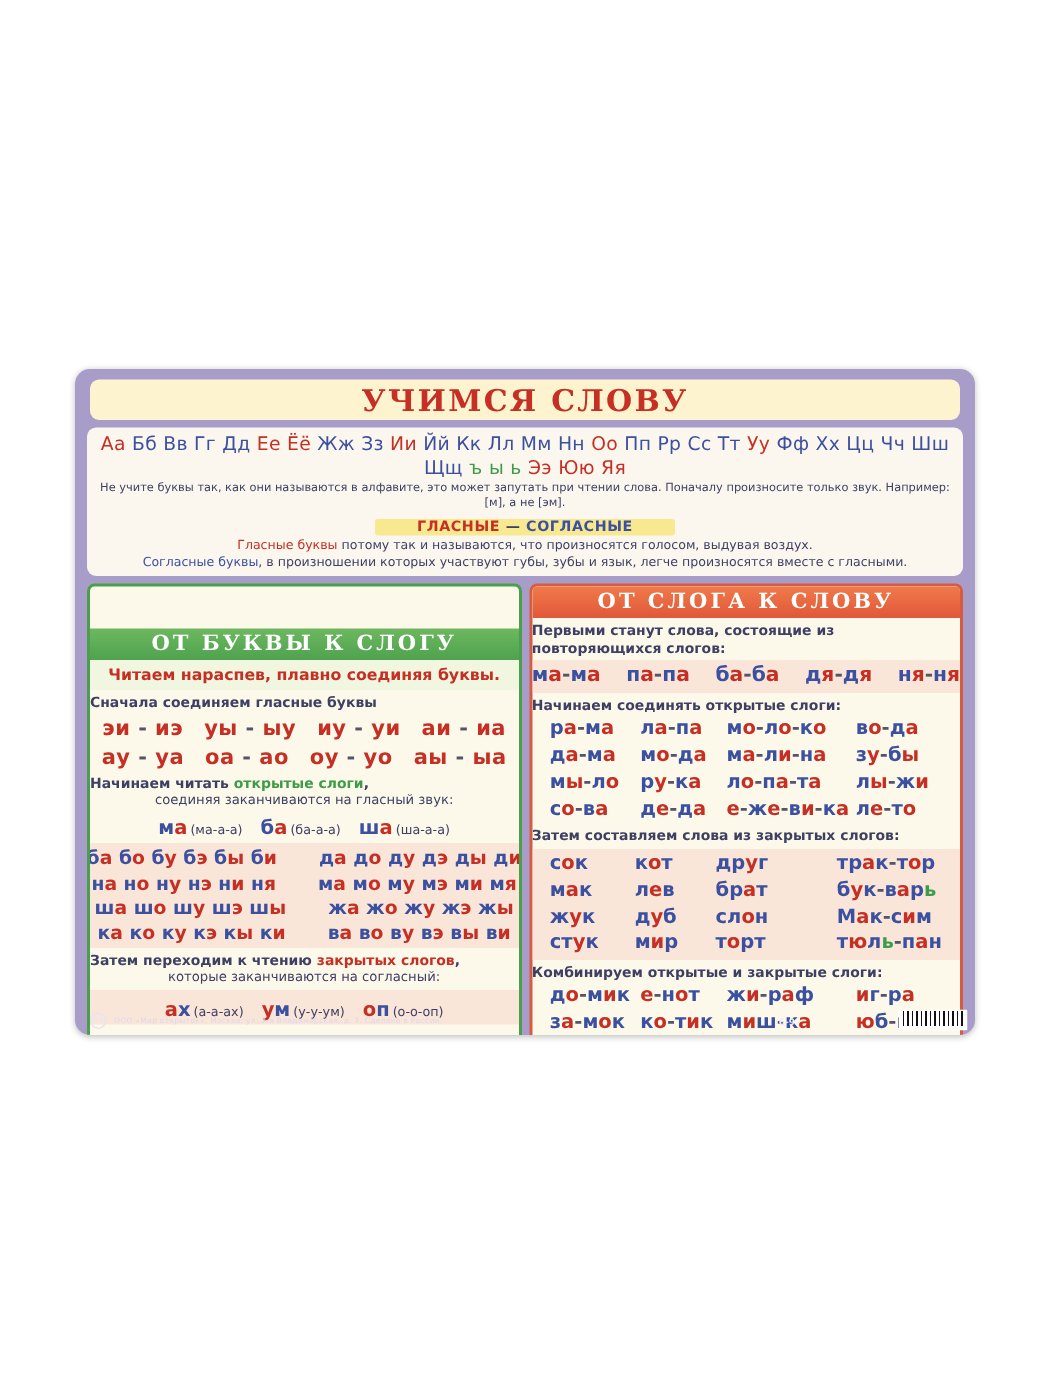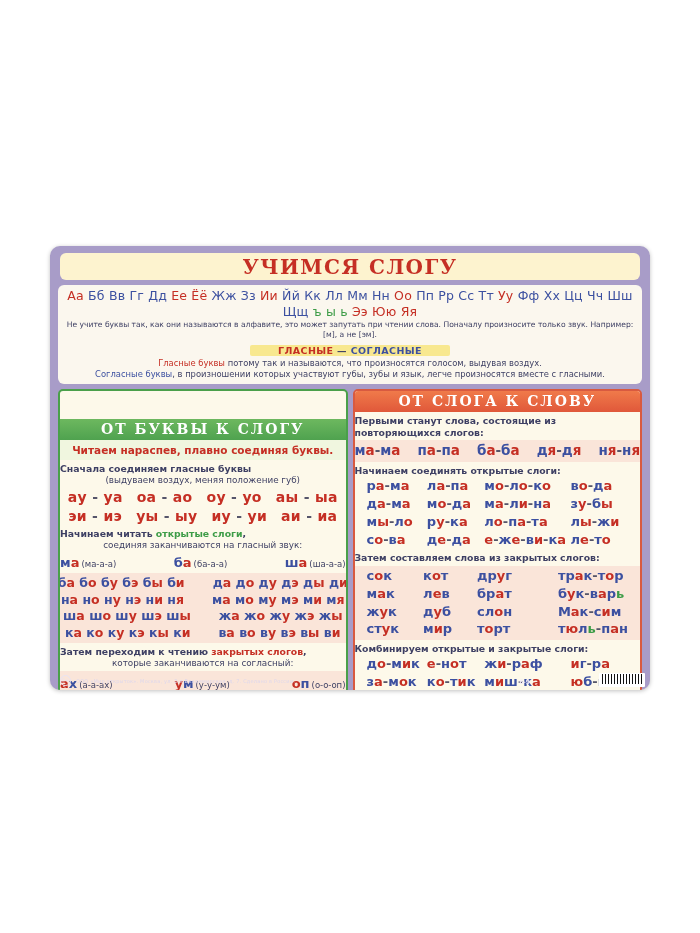--- a/index.html
+++ b/index.html
@@ -41,21 +41,21 @@
   .subtitle-red{background:var(--pale-green);color:var(--red);font-weight:bold;
     font-size:10.5px;text-align:center;padding:4px 0;}
   .intro{color:var(--navy);font-weight:bold;font-size:9.3px;text-align:left;line-height:1.3;margin-top:3px;}
   .intro-sub{color:var(--navy);font-size:8.8px;text-align:center;line-height:1.25;}
   .crow{display:flex;justify-content:center;gap:28px;line-height:1.32;}
   .cell{white-space:pre;font-weight:bold;}
   .pairs .crow{gap:14px;}
   .pairs .cell{font-size:14px;letter-spacing:.3px;}
   .sylrows .cell{font-size:12.5px;}
   .band-pink{background:var(--pink);padding:2px 0;margin-top:2px;}
-  .examples{display:flex;justify-content:space-between;gap:12px;align-items:baseline;margin-top:1px;}
+  .examples{display:flex;justify-content:center;gap:12px;align-items:baseline;margin-top:1px;}
   .examples .syl{font-weight:bold;font-size:13px;}
   .examples .note{font-size:8.5px;color:var(--navy);margin-left:2px;}
   .wgrid{display:grid;grid-template-columns:1.05fr 1fr 1.5fr 1fr;padding:0 12px;row-gap:1px;margin-top:1px;}
   .wgrid .cell{justify-self:start;font-size:13px;line-height:1.3;}
   .repeat-band{background:var(--pink);padding:2px 0;margin-top:1px;}
   .repeat-band .crow{gap:17px;}
   .repeat-band .cell{font-size:13.5px;}
   .footer{position:absolute;left:0;right:0;bottom:0;height:18px;}
   .badge{position:absolute;left:10px;bottom:4px;width:9px;height:9px;border-radius:50%;
     border:1px solid #e8e3f3;color:#e8e3f3;font-size:5px;line-height:9px;text-align:center;}
@@ -68,52 +68,51 @@
   .c-red{color:var(--red);} .c-blue{color:var(--blue);} .c-green{color:var(--green);}
   .c-navy{color:var(--navy);} .c-dim{color:#55556a;}
   .mt2{margin-top:2px;}
 </style>
 </head>
 <body>
 
 <div class="poster">
 
   <div class="title-band">
-    <h1>УЧИМСЯ СЛОГУ</h1>
+    <h1>УЧИМСЯ СЛОВУ</h1>
   </div>
 
   <div class="alpha-box">
     <div class="alpha-line"><span class="c-red">Аа </span><span class="c-blue">Бб </span><span class="c-blue">Вв </span><span class="c-blue">Гг </span><span class="c-blue">Дд </span><span class="c-red">Ее </span><span class="c-red">Ёё </span><span class="c-blue">Жж </span><span class="c-blue">Зз </span><span class="c-red">Ии </span><span class="c-blue">Йй </span><span class="c-blue">Кк </span><span class="c-blue">Лл </span><span class="c-blue">Мм </span><span class="c-blue">Нн </span><span class="c-red">Оо </span><span class="c-blue">Пп </span><span class="c-blue">Рр </span><span class="c-blue">Сс </span><span class="c-blue">Тт </span><span class="c-red">Уу </span><span class="c-blue">Фф </span><span class="c-blue">Хх </span><span class="c-blue">Цц </span><span class="c-blue">Чч </span><span class="c-blue">Шш </span><span class="c-blue">Щщ </span><span class="c-green">ъ </span><span class="c-green">ы </span><span class="c-green">ь </span><span class="c-red">Ээ </span><span class="c-red">Юю </span><span class="c-red">Яя</span></div>
     <div class="alpha-note">Не учите буквы так, как они называются в алфавите, это может запутать при чтении слова. Поначалу произносите только звук. Например: [м], а не [эм].</div>
     <div>
       <span class="vs-line"><span class="c-red">ГЛАСНЫЕ</span><span class="c-navy"> — </span><span class="c-blue">СОГЛАСНЫЕ</span></span>
     </div>
     <div class="alpha-expl"><span class="c-red">Гласные буквы</span><span class="c-navy"> потому так и называются, что произносятся голосом, выдувая воздух.</span></div>
     <div class="alpha-expl"><span class="c-blue">Согласные буквы</span><span class="c-navy">, в произношении которых участвуют губы, зубы и язык, легче произносятся вместе с гласными.</span></div>
   </div>
 
   <div class="cols">
 
     <div class="col left">
       <div class="col-header">ОТ БУКВЫ К СЛОГУ</div>
       <div class="subtitle-red">Читаем нараспев, плавно соединяя буквы.</div>
       <div class="intro">Сначала соединяем гласные буквы</div>
-      <div class="intro-sub">(выдуваем воздух, меняя положение губ)</div>
       <div class="pairs mt2">
+          <div class="crow">
+            <span class="cell"><span class="c-red">э</span><span class="c-red">и</span><span class="c-dim"> </span><span class="c-dim">-</span><span class="c-dim"> </span><span class="c-red">и</span><span class="c-red">э</span></span>
+            <span class="cell"><span class="c-red">у</span><span class="c-red">ы</span><span class="c-dim"> </span><span class="c-dim">-</span><span class="c-dim"> </span><span class="c-red">ы</span><span class="c-red">у</span></span>
+            <span class="cell"><span class="c-red">и</span><span class="c-red">у</span><span class="c-dim"> </span><span class="c-dim">-</span><span class="c-dim"> </span><span class="c-red">у</span><span class="c-red">и</span></span>
+            <span class="cell"><span class="c-red">а</span><span class="c-red">и</span><span class="c-dim"> </span><span class="c-dim">-</span><span class="c-dim"> </span><span class="c-red">и</span><span class="c-red">а</span></span>
+          </div>
           <div class="crow">
             <span class="cell"><span class="c-red">а</span><span class="c-red">у</span><span class="c-dim"> </span><span class="c-dim">-</span><span class="c-dim"> </span><span class="c-red">у</span><span class="c-red">а</span></span>
             <span class="cell"><span class="c-red">о</span><span class="c-red">а</span><span class="c-dim"> </span><span class="c-dim">-</span><span class="c-dim"> </span><span class="c-red">а</span><span class="c-red">о</span></span>
             <span class="cell"><span class="c-red">о</span><span class="c-red">у</span><span class="c-dim"> </span><span class="c-dim">-</span><span class="c-dim"> </span><span class="c-red">у</span><span class="c-red">о</span></span>
             <span class="cell"><span class="c-red">а</span><span class="c-red">ы</span><span class="c-dim"> </span><span class="c-dim">-</span><span class="c-dim"> </span><span class="c-red">ы</span><span class="c-red">а</span></span>
-          </div>
-          <div class="crow">
-            <span class="cell"><span class="c-red">э</span><span class="c-red">и</span><span class="c-dim"> </span><span class="c-dim">-</span><span class="c-dim"> </span><span class="c-red">и</span><span class="c-red">э</span></span>
-            <span class="cell"><span class="c-red">у</span><span class="c-red">ы</span><span class="c-dim"> </span><span class="c-dim">-</span><span class="c-dim"> </span><span class="c-red">ы</span><span class="c-red">у</span></span>
-            <span class="cell"><span class="c-red">и</span><span class="c-red">у</span><span class="c-dim"> </span><span class="c-dim">-</span><span class="c-dim"> </span><span class="c-red">у</span><span class="c-red">и</span></span>
-            <span class="cell"><span class="c-red">а</span><span class="c-red">и</span><span class="c-dim"> </span><span class="c-dim">-</span><span class="c-dim"> </span><span class="c-red">и</span><span class="c-red">а</span></span>
           </div>
         </div>
       <div class="intro"><span class="c-navy">Начинаем читать </span><span class="c-green">открытые слоги</span><span class="c-navy">,</span></div>
       <div class="intro-sub">соединяя заканчиваются на гласный звук:</div>
       <div class="examples">
           <span><span class="syl"><span class="c-blue">м</span><span class="c-red">а</span></span><span class="note">(ма-а-а)</span></span>
           <span><span class="syl"><span class="c-blue">б</span><span class="c-red">а</span></span><span class="note">(ба-а-а)</span></span>
           <span><span class="syl"><span class="c-blue">ш</span><span class="c-red">а</span></span><span class="note">(ша-а-а)</span></span>
         </div>
       <div class="sylrows band-pink">

